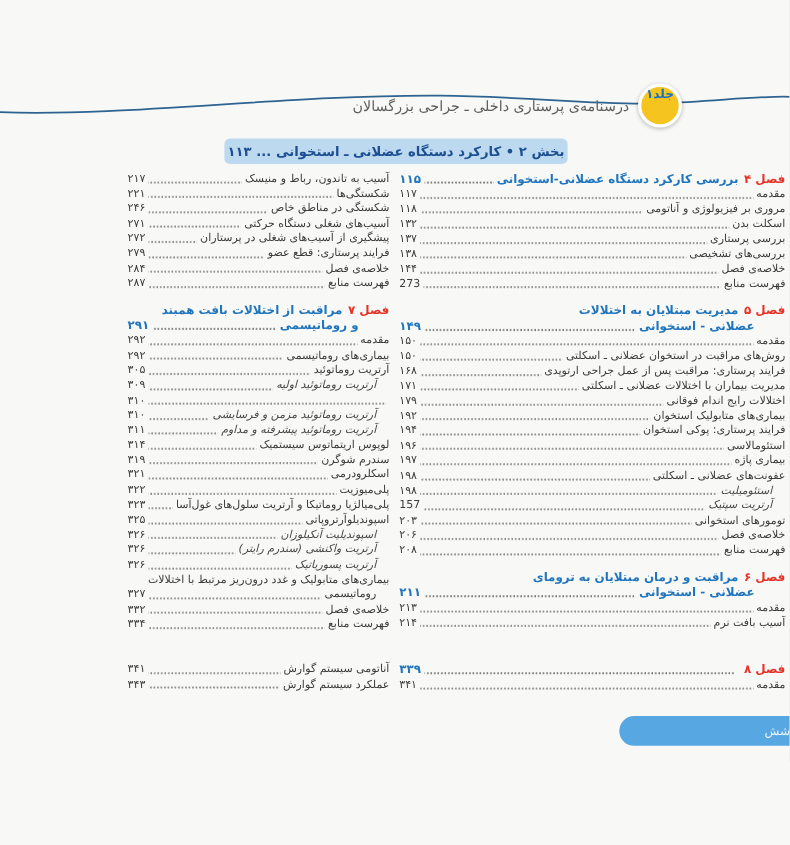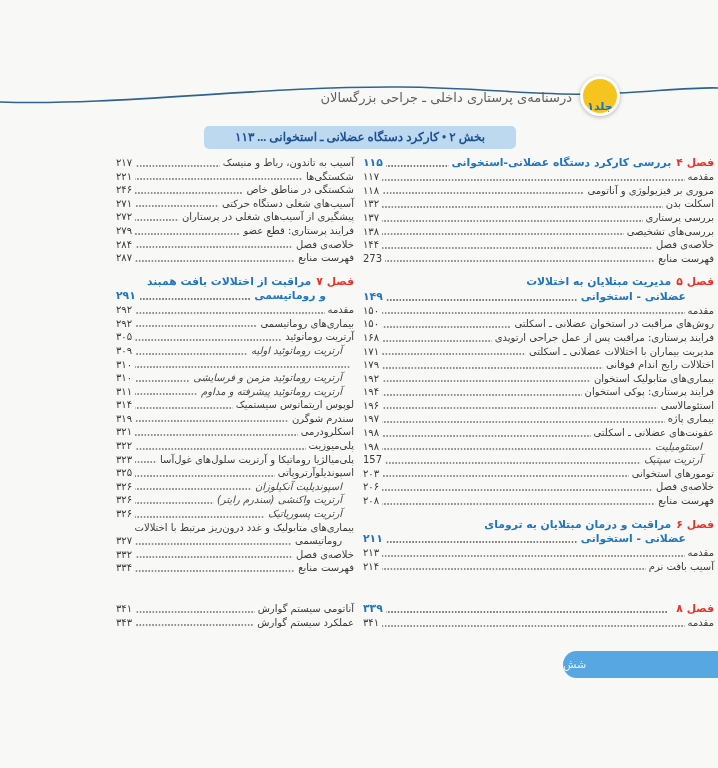--- a/index.html
+++ b/index.html
@@ -9,35 +9,35 @@
     font-family:"DejaVu Sans","Liberation Sans",sans-serif;
     direction:rtl;
   }
   
   .wave{position:absolute; top:72px; left:0; width:718px; height:44px; z-index:1;}
   .vol-badge{
     position:absolute; top:76px; left:580px; width:40px; height:40px; z-index:2;
     box-sizing:border-box; border-radius:50%;
     background:#f6c41f; border:3px solid #ffffff;
     box-shadow:0 1px 4px rgba(0,0,0,.28);
-    display:flex; align-items:flex-end; justify-content:center;
+    display:flex; align-items:flex-start; justify-content:center;
     color:#1a73c0; font-weight:bold; font-size:11px;
   }
   .book-title{
     position:absolute; top:90px; right:146px; z-index:2;
     color:#5f5f5f; font-size:13px; white-space:nowrap;
   }
   
   .section-badge{
     position:absolute; box-sizing:border-box; border-radius:5px;
     background:#bcd9f0; color:#1c4f92; font-weight:bold; font-size:12px;
     display:flex; align-items:center; justify-content:center; white-space:nowrap;
     z-index:2;
   }
-  #section2{top:126px; left:204px; width:312px; height:23px;font-family:Liberation Serif, serif;}
+  #section2{top:126px; left:204px; width:312px; height:23px;}
   #section3{top:577px; left:222px; width:262px; height:23px;}
   
   .col{position:absolute; font-size:10px; color:#3a3a3a; z-index:2;}
   #col-right{top:156px; left:363px; width:351px;}
   #col-left{top:156px; left:116px; width:238px;}
   #col-bottom-right{top:602px; left:363px; width:351px;}
   #col-bottom-left{top:602px; left:116px; width:238px;}
   .row{display:flex; align-items:baseline; height:13.6px; line-height:13.6px; min-width:0;}
   .gap{height:10px;}
   .lbl{white-space:nowrap;}
@@ -55,21 +55,21 @@
   .italic{font-style:italic; color:#474747; padding-right:12px;}
   .indent{padding-right:12px;}
   
   .footer-badge{
     position:absolute; top:651px; left:563px; width:155px; height:27px; z-index:2;
     background:#56a7e2; border-radius:14px 0 0 14px;
     display:flex; align-items:center; justify-content:flex-end;
     padding-left:0; box-sizing:border-box;
     color:#eaf5fd; font-size:11px;
   }
-  .footer-badge span{}
+  .footer-badge span{margin-left:132px;}
 </style>
 </head>
 <body>
 
 <div class="page">
 
   <svg class="wave" width="718" height="44" viewBox="0 0 718 44">
     <path d="M0 30 C 120 34, 260 14, 400 15 C 480 15.5, 540 24, 600 22 C 650 20, 692 15, 718 16" fill="none" stroke="#2d6390" stroke-width="1.6"></path>
   </svg>
 

